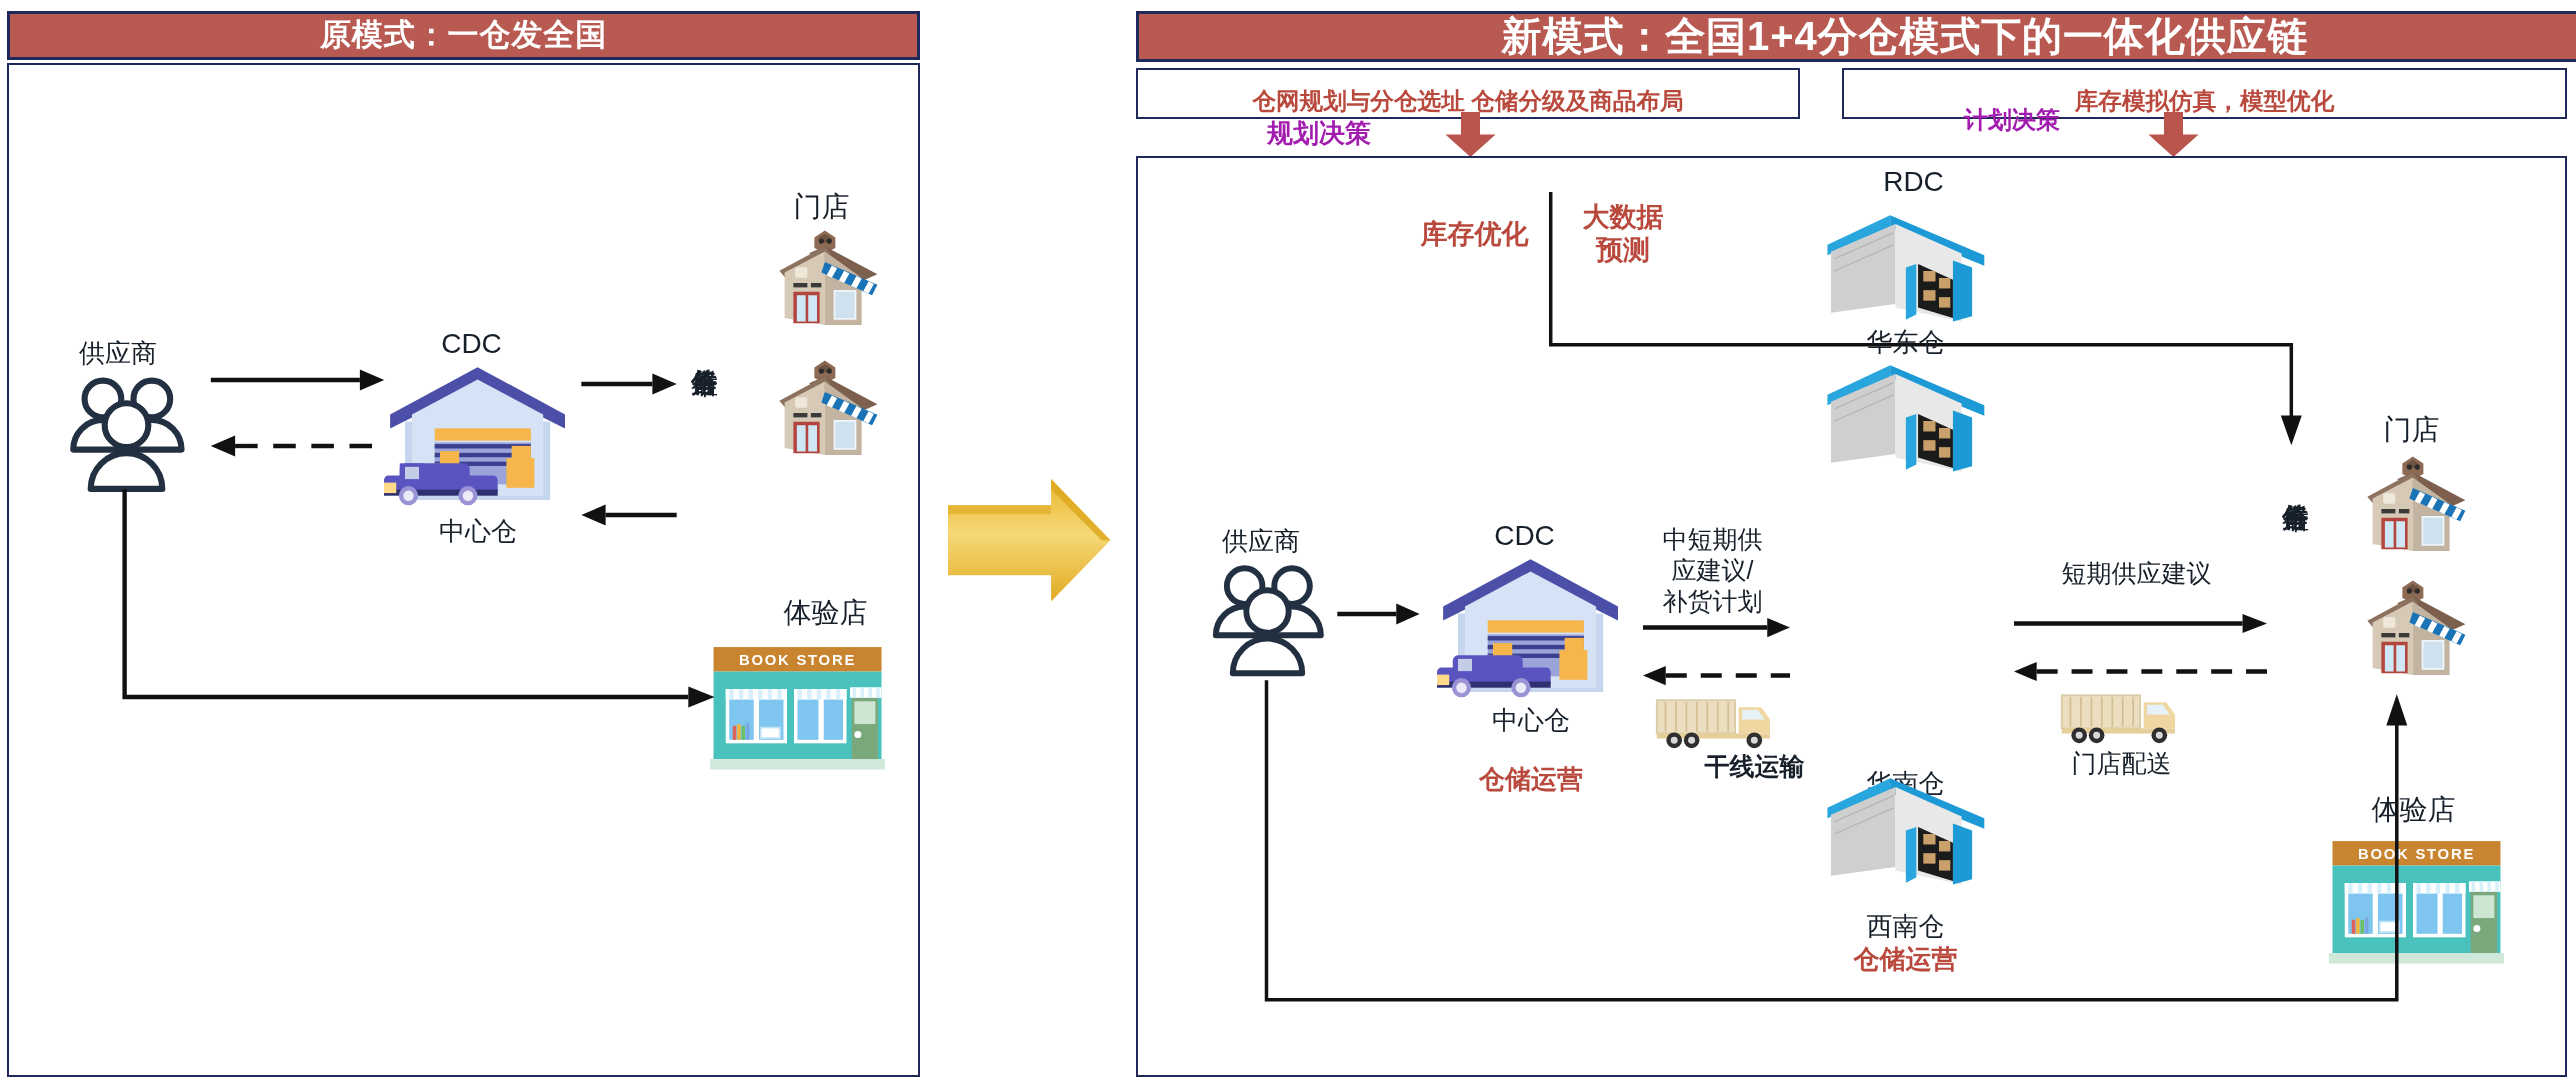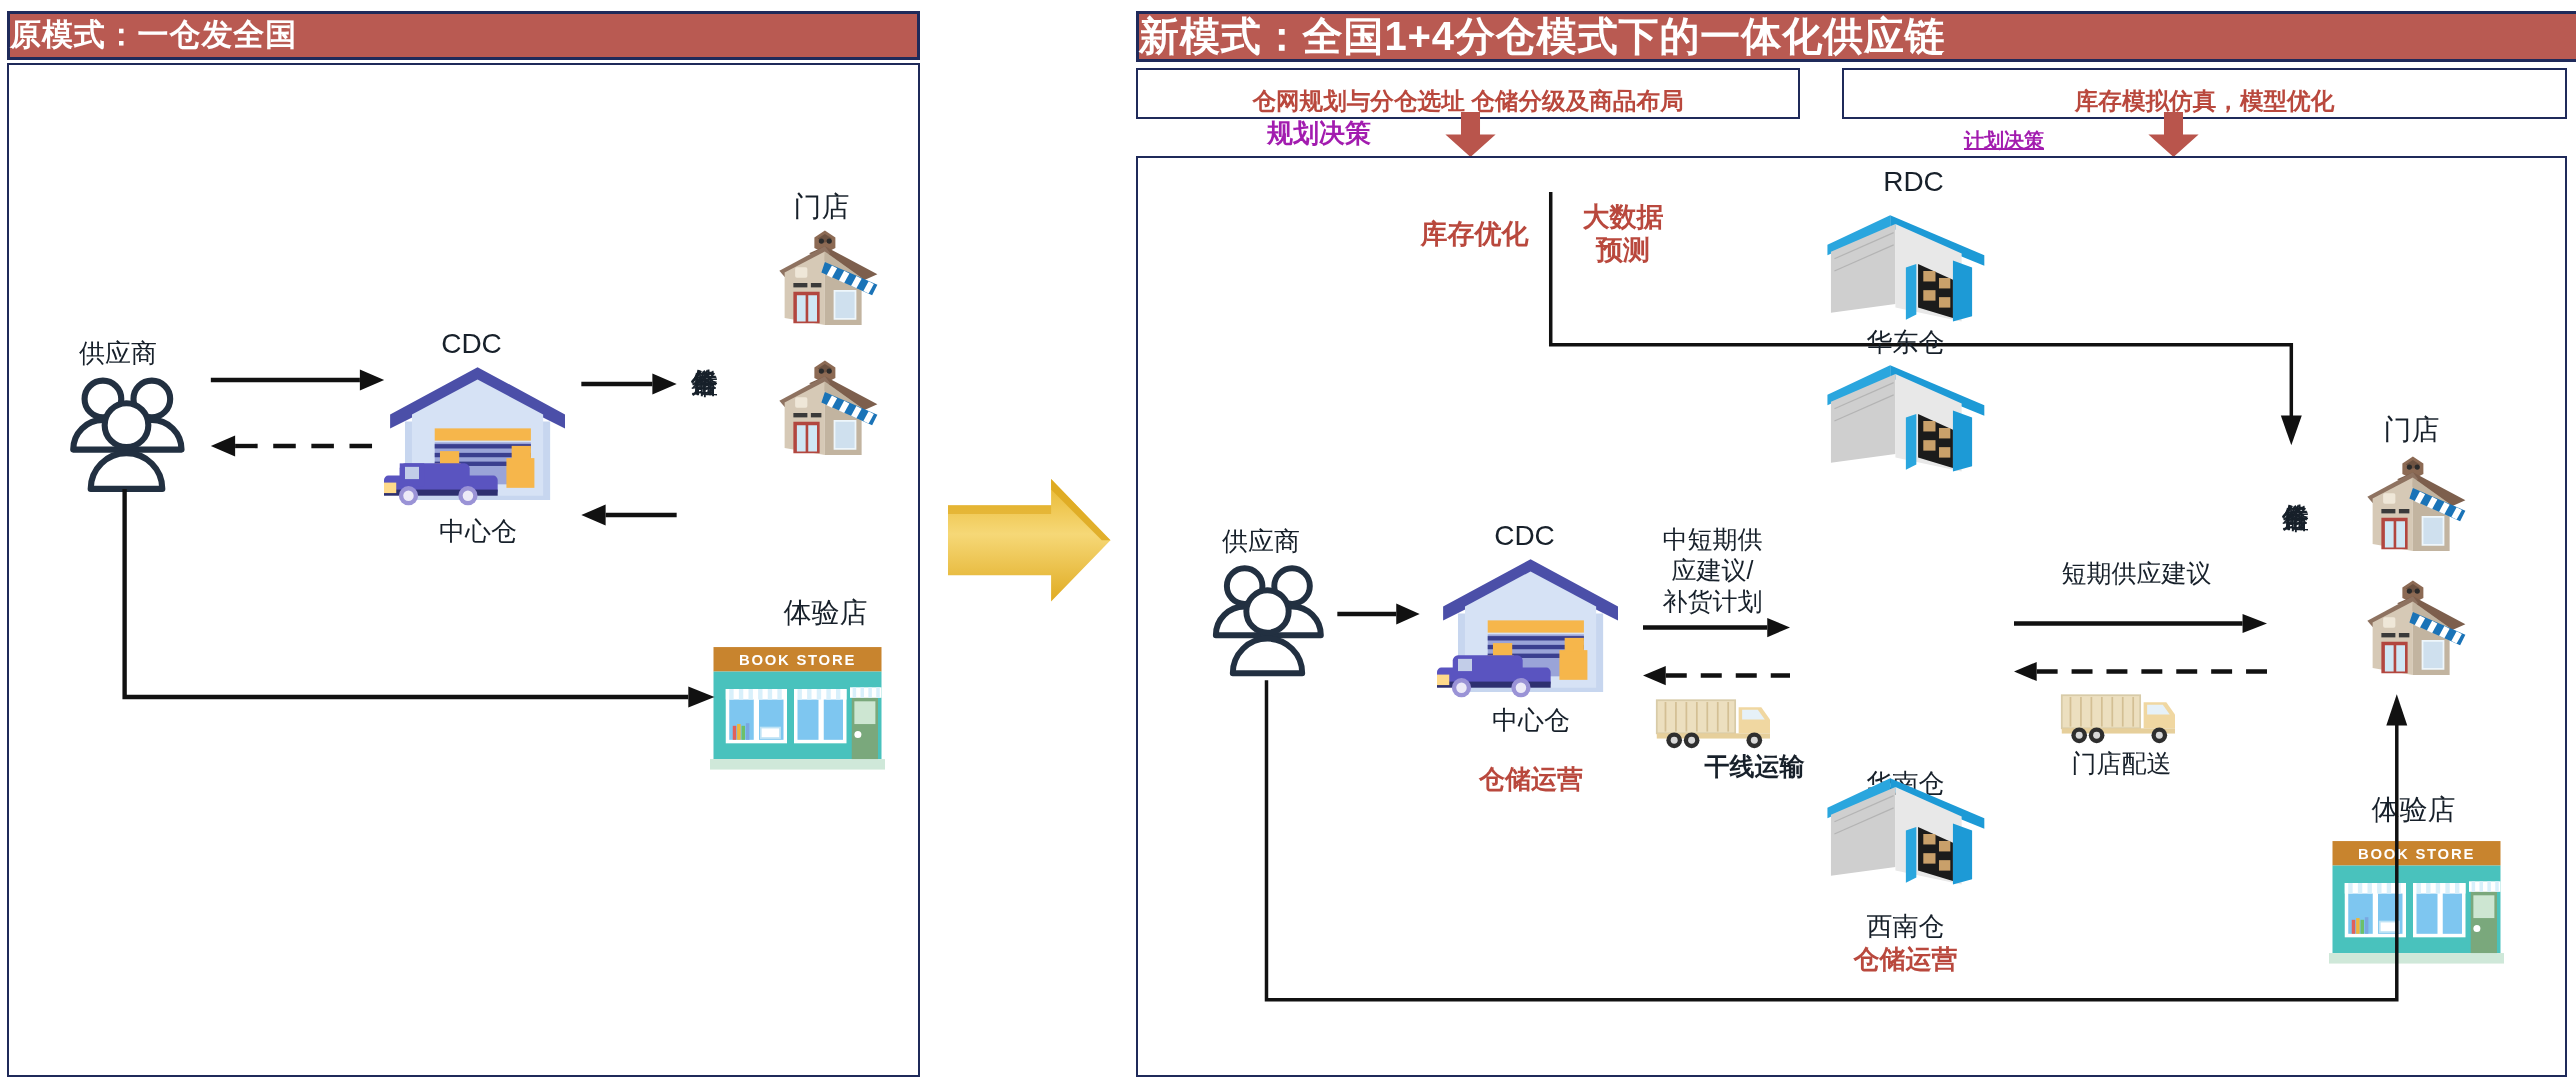--- a/index.html
+++ b/index.html
@@ -4,21 +4,21 @@
 <style>
   html,body{margin:0;padding:0;background:#ffffff;}
   body{width:2576px;height:1087px;position:relative;
        font-family:"Liberation Sans","DejaVu Sans",sans-serif;
        -webkit-font-smoothing:antialiased;}
   .abs{position:absolute;}
   
   .panel-title{
     box-sizing:border-box;background:#b95a52;border:3.5px solid #1f2a5a;
     color:#ffffff;font-weight:bold;display:flex;align-items:center;
-    justify-content:flex-start;letter-spacing:0.9px;}
+    justify-content:center;letter-spacing:0.9px;}
   .panel-body{box-sizing:border-box;background:#ffffff;border:2.6px solid #1f2a5a;}
   .subbox{box-sizing:border-box;background:#ffffff;border:2.6px solid #1f2a5a;
     display:flex;align-items:flex-end;justify-content:center;
     color:#b9483d;font-weight:bold;}
   .lbl{color:#17202a;white-space:nowrap;}
   .lbl-red{color:#b9483d;font-weight:bold;white-space:nowrap;}
   .lbl-black-bold{color:#a21caf;font-weight:bold;white-space:nowrap;}
   .vtext{writing-mode:vertical-rl;text-orientation:upright;
          line-height:1.02;color:#17202a;}
   .ctr{text-align:center;}
@@ -270,21 +270,21 @@
   <span>库存模拟仿真，模型优化</span>
 </div>
 
 <div class="abs lbl-black-bold" style="left:1267px;top:116px;font-size:26px;">规划决策</div>
 <div class="abs" style="left:1440px;top:112px;">
   <svg width="61" height="45" viewBox="0 0 70 52">
     <polygon points="24,0 46,0 46,26 64,26 35,52 6,26 24,26" fill="#b9554c"></polygon>
   </svg>
 </div>
 
-<div class="abs lbl-black-bold" style="left:1964px;top:127px;font-size:20px;text-decoration:underline;">计划决策</div>
+<div class="abs lbl-black-bold" style="left:1964px;top:104px;font-size:24px;">计划决策</div>
 <div class="abs" style="left:2143px;top:112px;">
   <svg width="61" height="45" viewBox="0 0 70 52">
     <polygon points="24,0 46,0 46,26 64,26 35,52 6,26 24,26" fill="#b9554c"></polygon>
   </svg>
 </div>
 
 <div class="abs panel-body" style="left:1136px;top:156px;width:1431px;height:921px;"></div>
 
 <div class="abs" style="left:1547px;top:192px;">
   <svg width="769" height="262" viewBox="0 0 880 300">

